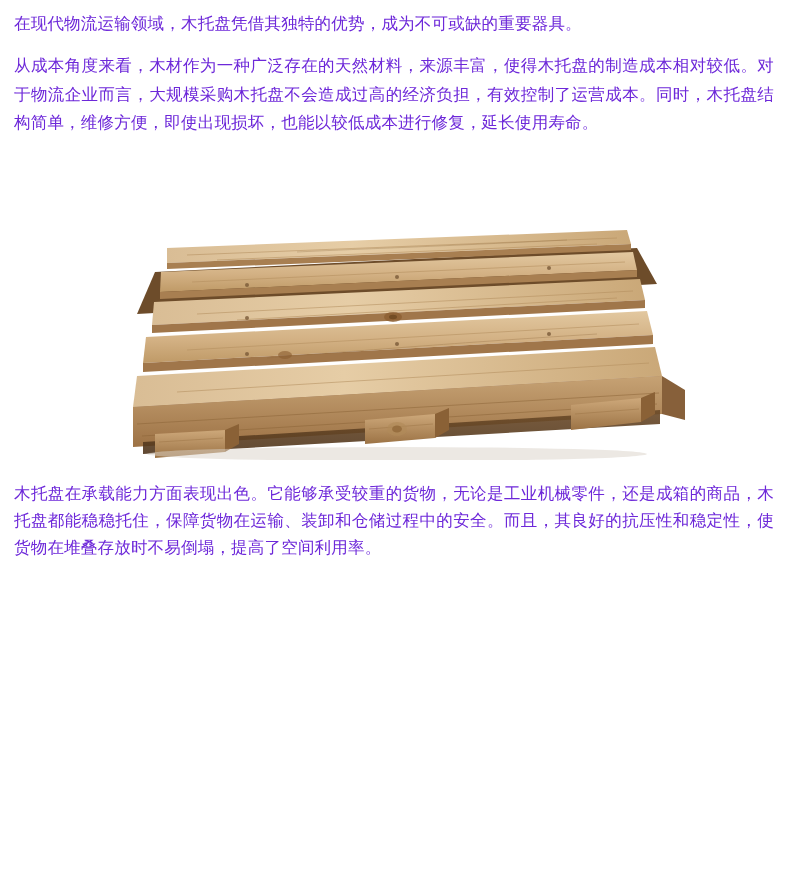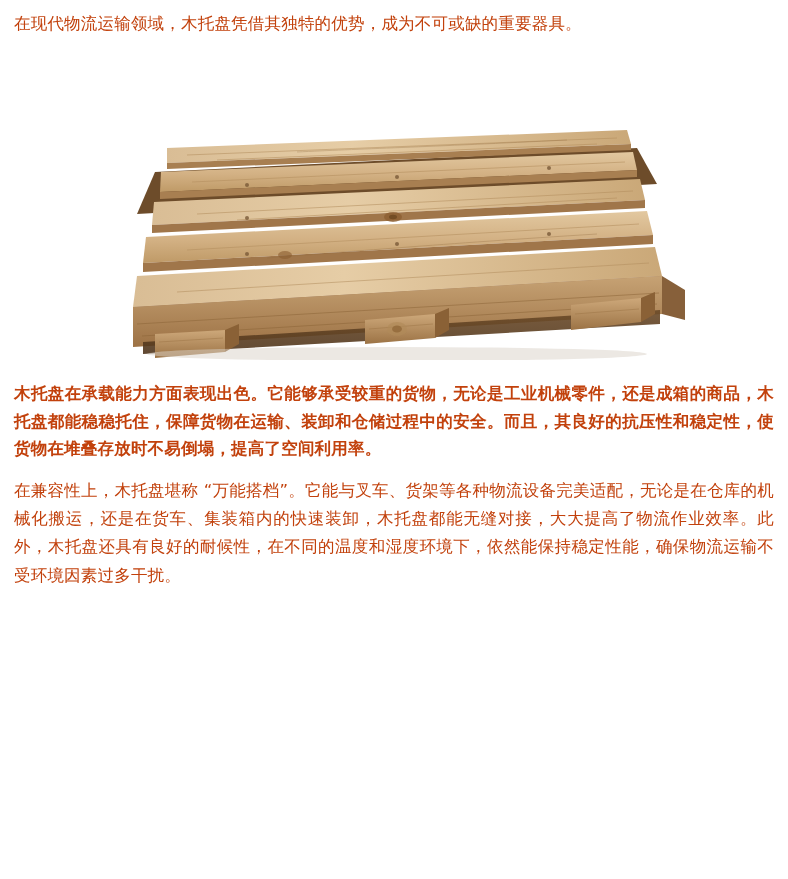--- a/index.html
+++ b/index.html
@@ -17,26 +17,25 @@
     padding: 10px 14px 8px 14px;
     box-sizing: border-box;
     width: 788px;
   }
   .para {
     font-size: 16.5px;
     line-height: 1.72;
     margin: 0 0 14px 0;
     text-align: justify;
     text-justify: inter-ideograph;
-    color: #c2410c;
+    color: #6d28d9;
     letter-spacing: 0.2px;
   }
   .para.tight {
     line-height: 1.66;
-    font-weight: bold;
   }
   .figure {
     margin: 6px 0 16px 0;
     text-align: center;
   }
   
   .pallet-wrap {
     display: inline-block;
     width: 595px;
     height: 308px;
@@ -47,20 +46,21 @@
     display: block;
   }
 </style>
 </head>
 <body>
 
 <div class="article">
 
   <p class="para">在现代物流运输领域，木托盘凭借其独特的优势，成为不可或缺的重要器具。</p>
 
+  <p class="para">从成本角度来看，木材作为一种广泛存在的天然材料，来源丰富，使得木托盘的制造成本相对较低。对于物流企业而言，大规模采购木托盘不会造成过高的经济负担，有效控制了运营成本。同时，木托盘结构简单，维修方便，即使出现损坏，也能以较低成本进行修复，延长使用寿命。</p>
 
   <div class="figure">
     <div class="pallet-wrap">
       <svg width="595" height="308" viewBox="0 0 595 308" xmlns="http://www.w3.org/2000/svg" aria-hidden="true">
         <defs>
           <linearGradient id="gTop" x1="0" y1="0" x2="0" y2="1">
             <stop offset="0%" stop-color="#e2c8a0"></stop>
             <stop offset="55%" stop-color="#d3b184"></stop>
             <stop offset="100%" stop-color="#bf9a67"></stop>
           </linearGradient>
@@ -162,16 +162,15 @@
         <ellipse cx="300" cy="277" rx="10" ry="7" fill="#b08a59" opacity="0.65"></ellipse>
         <ellipse cx="300" cy="277" rx="5" ry="3.5" fill="#8d6435" opacity="0.7"></ellipse>
 
         <ellipse cx="300" cy="302" rx="250" ry="7" fill="#d9d2c8" opacity="0.5"></ellipse>
       </svg>
     </div>
   </div>
 
   <p class="para tight">木托盘在承载能力方面表现出色。它能够承受较重的货物，无论是工业机械零件，还是成箱的商品，木托盘都能稳稳托住，保障货物在运输、装卸和仓储过程中的安全。而且，其良好的抗压性和稳定性，使货物在堆叠存放时不易倒塌，提高了空间利用率。</p>
 
-  <p class="para">在兼容性上，木托盘堪称 “万能搭档”。它能与叉车、货架等各种物流设备完美适配，无论是在仓库的机械化搬运，还是在货车、集装箱内的快速装卸，木托盘都能无缝对接，大大提高了物流作业效率。此外，木托盘还具有良好的耐候性，在不同的温度和湿度环境下，依然能保持稳定性能，确保物流运输不受环境因素过多干扰。</p>
 
 
 </div>
 
 </body></html>

